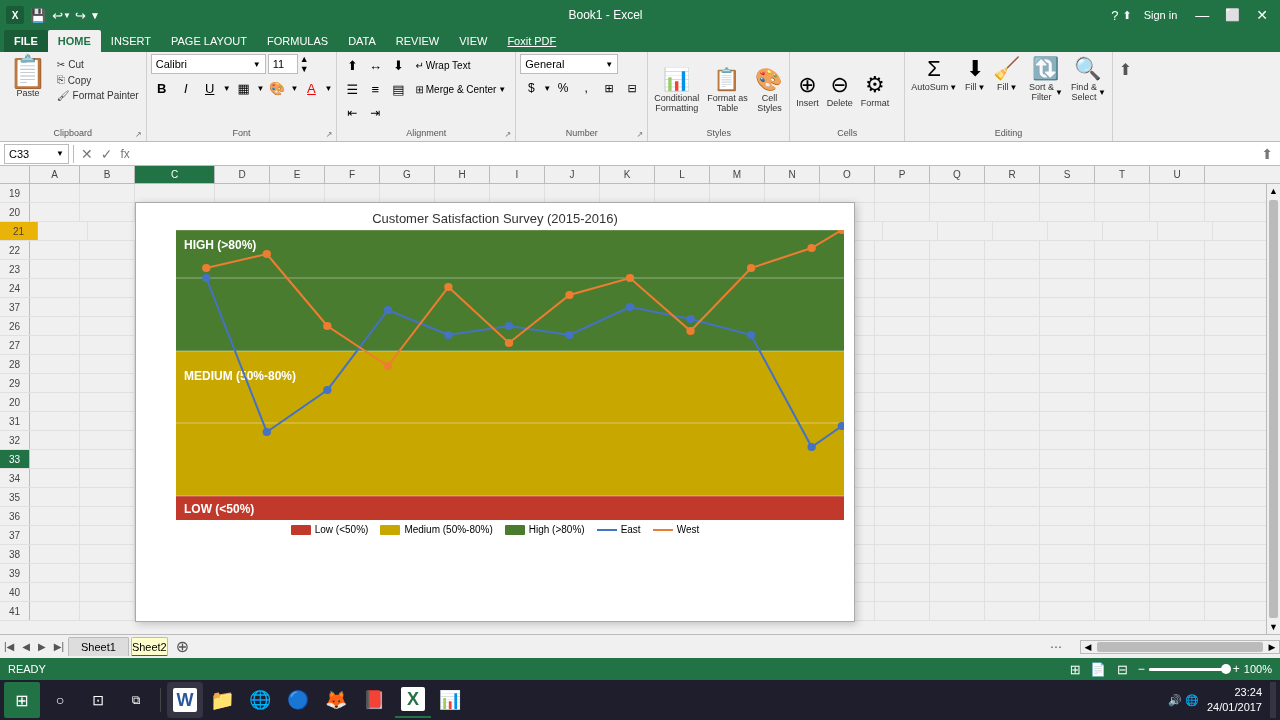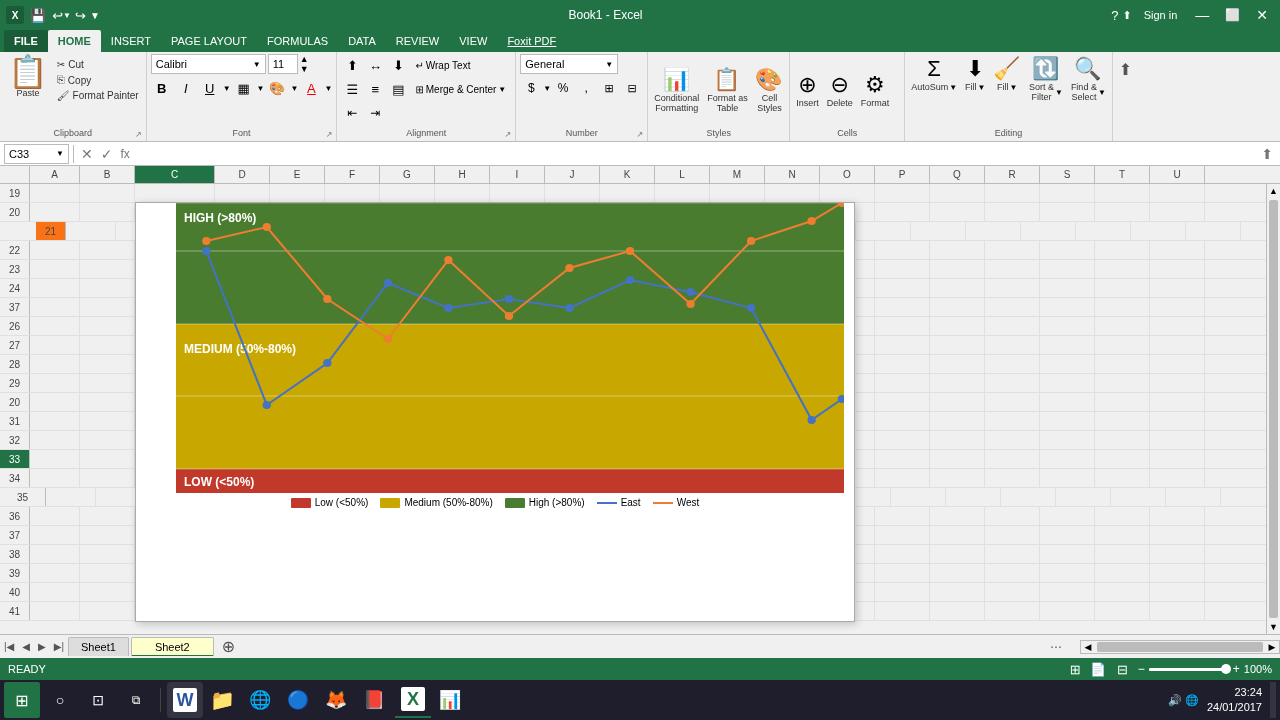--- a/index.html
+++ b/index.html
@@ -349,21 +349,21 @@
               <div style="min-width: 55px; height: 18px; border-right: 1px solid rgb(224, 224, 224); padding: 0px 2px; font-size: 11px; display: flex; align-items: center;"></div>
               <div style="min-width: 55px; height: 18px; border-right: 1px solid rgb(224, 224, 224); padding: 0px 2px; font-size: 11px; display: flex; align-items: center;"></div>
               <div style="min-width: 55px; height: 18px; border-right: 1px solid rgb(224, 224, 224); padding: 0px 2px; font-size: 11px; display: flex; align-items: center;"></div>
               <div style="min-width: 55px; height: 18px; border-right: 1px solid rgb(224, 224, 224); padding: 0px 2px; font-size: 11px; display: flex; align-items: center;"></div>
               <div style="min-width: 55px; height: 18px; border-right: 1px solid rgb(224, 224, 224); padding: 0px 2px; font-size: 11px; display: flex; align-items: center;"></div>
               <div style="min-width: 55px; height: 18px; border-right: 1px solid rgb(224, 224, 224); padding: 0px 2px; font-size: 11px; display: flex; align-items: center;"></div>
               <div style="min-width: 55px; height: 18px; border-right: 1px solid rgb(224, 224, 224); padding: 0px 2px; font-size: 11px; display: flex; align-items: center;"></div>
               <div style="min-width: 55px; height: 18px; border-right: 1px solid rgb(224, 224, 224); padding: 0px 2px; font-size: 11px; display: flex; align-items: center;"></div>
             </div>
             <div style="display: flex; border-bottom: 1px solid rgb(224, 224, 224); min-height: 18px; flex-shrink: 0;">
-              <div style="min-width: 30px; width: 30px; border-right: 1px solid rgb(187, 187, 187); font-size: 10px; color: rgb(68, 68, 68); display: flex; align-items: center; justify-content: center; background: #f97316; cursor: pointer; margin-left: 36px;">21</div>
+              <div style="min-width: 30px; width: 38px; border-right: 1px solid rgb(187, 187, 187); font-size: 10px; color: rgb(68, 68, 68); display: flex; align-items: center; justify-content: center; background: #eab308; cursor: pointer;">21</div>
               <div style="min-width: 50px; height: 18px; border-right: 1px solid rgb(224, 224, 224); padding: 0px 2px; font-size: 11px; display: flex; align-items: center;"></div>
               <div style="min-width: 55px; height: 18px; border-right: 1px solid rgb(224, 224, 224); padding: 0px 2px; font-size: 11px; display: flex; align-items: center;"></div>
               <div style="min-width: 80px; height: 18px; border-right: 1px solid rgb(224, 224, 224); padding: 0px 2px; font-size: 11px; display: flex; align-items: center;"></div>
               <div style="min-width: 55px; height: 18px; border-right: 1px solid rgb(224, 224, 224); padding: 0px 2px; font-size: 11px; display: flex; align-items: center;"></div>
               <div style="min-width: 55px; height: 18px; border-right: 1px solid rgb(224, 224, 224); padding: 0px 2px; font-size: 11px; display: flex; align-items: center;"></div>
               <div style="min-width: 55px; height: 18px; border-right: 1px solid rgb(224, 224, 224); padding: 0px 2px; font-size: 11px; display: flex; align-items: center;"></div>
               <div style="min-width: 55px; height: 18px; border-right: 1px solid rgb(224, 224, 224); padding: 0px 2px; font-size: 11px; display: flex; align-items: center;"></div>
               <div style="min-width: 55px; height: 18px; border-right: 1px solid rgb(224, 224, 224); padding: 0px 2px; font-size: 11px; display: flex; align-items: center;"></div>
               <div style="min-width: 55px; height: 18px; border-right: 1px solid rgb(224, 224, 224); padding: 0px 2px; font-size: 11px; display: flex; align-items: center;"></div>
               <div style="min-width: 55px; height: 18px; border-right: 1px solid rgb(224, 224, 224); padding: 0px 2px; font-size: 11px; display: flex; align-items: center;"></div>
@@ -685,21 +685,21 @@
               <div style="min-width: 55px; height: 18px; border-right: 1px solid rgb(224, 224, 224); padding: 0px 2px; font-size: 11px; display: flex; align-items: center;"></div>
               <div style="min-width: 55px; height: 18px; border-right: 1px solid rgb(224, 224, 224); padding: 0px 2px; font-size: 11px; display: flex; align-items: center;"></div>
               <div style="min-width: 55px; height: 18px; border-right: 1px solid rgb(224, 224, 224); padding: 0px 2px; font-size: 11px; display: flex; align-items: center;"></div>
               <div style="min-width: 55px; height: 18px; border-right: 1px solid rgb(224, 224, 224); padding: 0px 2px; font-size: 11px; display: flex; align-items: center;"></div>
               <div style="min-width: 55px; height: 18px; border-right: 1px solid rgb(224, 224, 224); padding: 0px 2px; font-size: 11px; display: flex; align-items: center;"></div>
               <div style="min-width: 55px; height: 18px; border-right: 1px solid rgb(224, 224, 224); padding: 0px 2px; font-size: 11px; display: flex; align-items: center;"></div>
               <div style="min-width: 55px; height: 18px; border-right: 1px solid rgb(224, 224, 224); padding: 0px 2px; font-size: 11px; display: flex; align-items: center;"></div>
               <div style="min-width: 55px; height: 18px; border-right: 1px solid rgb(224, 224, 224); padding: 0px 2px; font-size: 11px; display: flex; align-items: center;"></div>
             </div>
             <div style="display: flex; border-bottom: 1px solid rgb(224, 224, 224); min-height: 18px; flex-shrink: 0;">
-              <div style="min-width: 30px; width: 46px; border-right: 1px solid rgb(187, 187, 187); font-size: 10px; color: rgb(68, 68, 68); display: flex; align-items: center; justify-content: center; background: rgb(240, 240, 240); cursor: pointer;">35</div>
+              <div style="min-width: 30px; width: 30px; border-right: 1px solid rgb(187, 187, 187); font-size: 10px; color: rgb(68, 68, 68); display: flex; align-items: center; justify-content: center; background: rgb(240, 240, 240); cursor: pointer;">35</div>
               <div style="min-width: 50px; height: 18px; border-right: 1px solid rgb(224, 224, 224); padding: 0px 2px; font-size: 11px; display: flex; align-items: center;"></div>
               <div style="min-width: 55px; height: 18px; border-right: 1px solid rgb(224, 224, 224); padding: 0px 2px; font-size: 11px; display: flex; align-items: center;"></div>
               <div style="min-width: 80px; height: 18px; border-right: 1px solid rgb(224, 224, 224); padding: 0px 2px; font-size: 11px; display: flex; align-items: center;"></div>
               <div style="min-width: 55px; height: 18px; border-right: 1px solid rgb(224, 224, 224); padding: 0px 2px; font-size: 11px; display: flex; align-items: center;"></div>
               <div style="min-width: 55px; height: 18px; border-right: 1px solid rgb(224, 224, 224); padding: 0px 2px; font-size: 11px; display: flex; align-items: center;"></div>
               <div style="min-width: 55px; height: 18px; border-right: 1px solid rgb(224, 224, 224); padding: 0px 2px; font-size: 11px; display: flex; align-items: center;"></div>
               <div style="min-width: 55px; height: 18px; border-right: 1px solid rgb(224, 224, 224); padding: 0px 2px; font-size: 11px; display: flex; align-items: center;"></div>
               <div style="min-width: 55px; height: 18px; border-right: 1px solid rgb(224, 224, 224); padding: 0px 2px; font-size: 11px; display: flex; align-items: center;"></div>
               <div style="min-width: 55px; height: 18px; border-right: 1px solid rgb(224, 224, 224); padding: 0px 2px; font-size: 11px; display: flex; align-items: center;"></div>
               <div style="min-width: 55px; height: 18px; border-right: 1px solid rgb(224, 224, 224); padding: 0px 2px; font-size: 11px; display: flex; align-items: center;"></div>
@@ -855,20 +855,21 @@
               <div style="min-width: 55px; height: 18px; border-right: 1px solid rgb(224, 224, 224); padding: 0px 2px; font-size: 11px; display: flex; align-items: center;"></div>
               <div style="min-width: 55px; height: 18px; border-right: 1px solid rgb(224, 224, 224); padding: 0px 2px; font-size: 11px; display: flex; align-items: center;"></div>
               <div style="min-width: 55px; height: 18px; border-right: 1px solid rgb(224, 224, 224); padding: 0px 2px; font-size: 11px; display: flex; align-items: center;"></div>
               <div style="min-width: 55px; height: 18px; border-right: 1px solid rgb(224, 224, 224); padding: 0px 2px; font-size: 11px; display: flex; align-items: center;"></div>
               <div style="min-width: 55px; height: 18px; border-right: 1px solid rgb(224, 224, 224); padding: 0px 2px; font-size: 11px; display: flex; align-items: center;"></div>
               <div style="min-width: 55px; height: 18px; border-right: 1px solid rgb(224, 224, 224); padding: 0px 2px; font-size: 11px; display: flex; align-items: center;"></div>
             </div>
           </div>
 
         <div style="position:absolute;left:135px;top:18px;width:720px;height:420px;background:white;border:1px solid #aaa;box-shadow:2px 2px 8px rgba(0,0,0,0.2);">
+          <div style="text-align:center;font-size:13px;color:#333;font-weight:500;padding:8px 0 4px 0;">Customer Satisfaction Survey (2015-2016)</div>
 
           <div style="display:flex;align-items:stretch;padding:0 10px 0 40px;">
 
 
             <div style="position:relative;flex:1;height:290px;overflow:hidden;">
 
               <div style="position:absolute;top:0;left:0;right:0;height:41.7%;background:#4a7c2f;"></div>
               <div style="position:absolute;top:41.7%;left:0;right:0;height:50%;background:#c8a800;"></div>
               <div style="position:absolute;top:91.7%;left:0;right:0;height:8.3%;background:#c0392b;"></div>
 
@@ -951,21 +952,21 @@
     </div>
 
     <div style="display:flex;align-items:center;height:24px;background:#f0f0f0;border-top:1px solid #bbb;">
 
       <div style="font-size:10px;cursor:pointer;color:#555;padding:2px 4px;">|◀</div>
       <div style="font-size:10px;cursor:pointer;color:#555;padding:2px 4px;">◀</div>
       <div style="font-size:10px;cursor:pointer;color:#555;padding:2px 4px;">▶</div>
       <div style="font-size:10px;cursor:pointer;color:#555;padding:2px 4px;">▶|</div>
 
       <div style="padding:3px 12px;font-size:11px;cursor:pointer;border:1px solid #bbb;border-bottom:none;background:#ddd;border-radius:2px 2px 0 0;margin-right:2px;">Sheet1</div>
-      <div style="padding:3px 23px;font-size:11px;cursor:pointer;border:1px solid #bbb;border-bottom:none;background:#ffffcc;border-radius:2px 2px 0 0;margin-right:2px;position:relative;">
+      <div style="padding:3px 0;font-size:11px;cursor:pointer;border:1px solid #bbb;border-bottom:none;background:#ffffcc;border-radius:2px 2px 0 0;margin-right:2px;position:relative;">
         Sheet2
         
         <div style="position:absolute;bottom:0;left:0;right:0;height:1px;background:#217346;"></div>
       </div>
       <div style="font-size:16px;color:#555;cursor:pointer;padding:0 6px;">⊕</div>
 
       <div style="flex:1;display:flex;align-items:center;justify-content:flex-end;padding-right:14px;">
         <div style="font-size:12px;color:#555;cursor:pointer;padding:0 4px;">⋯</div>
       </div>
 

